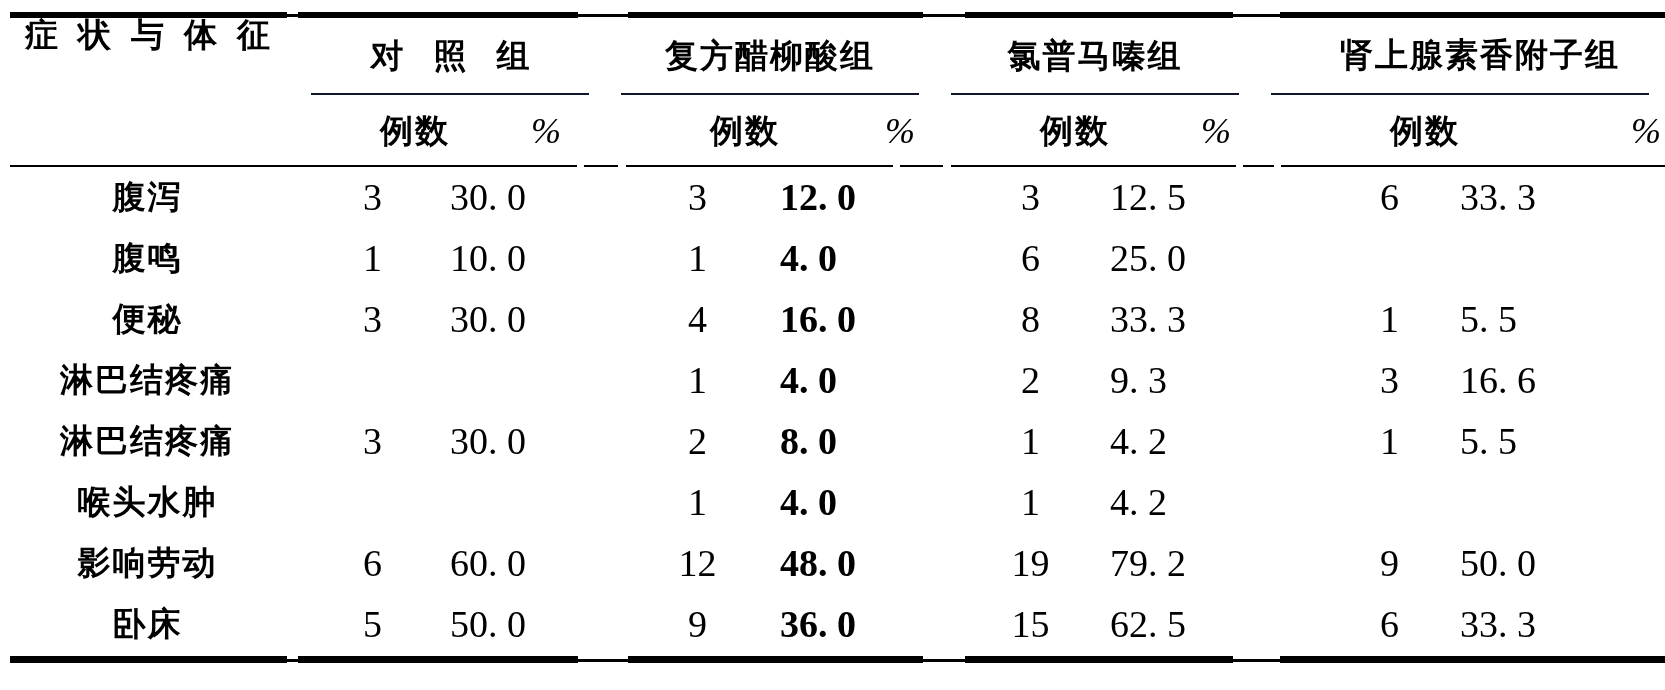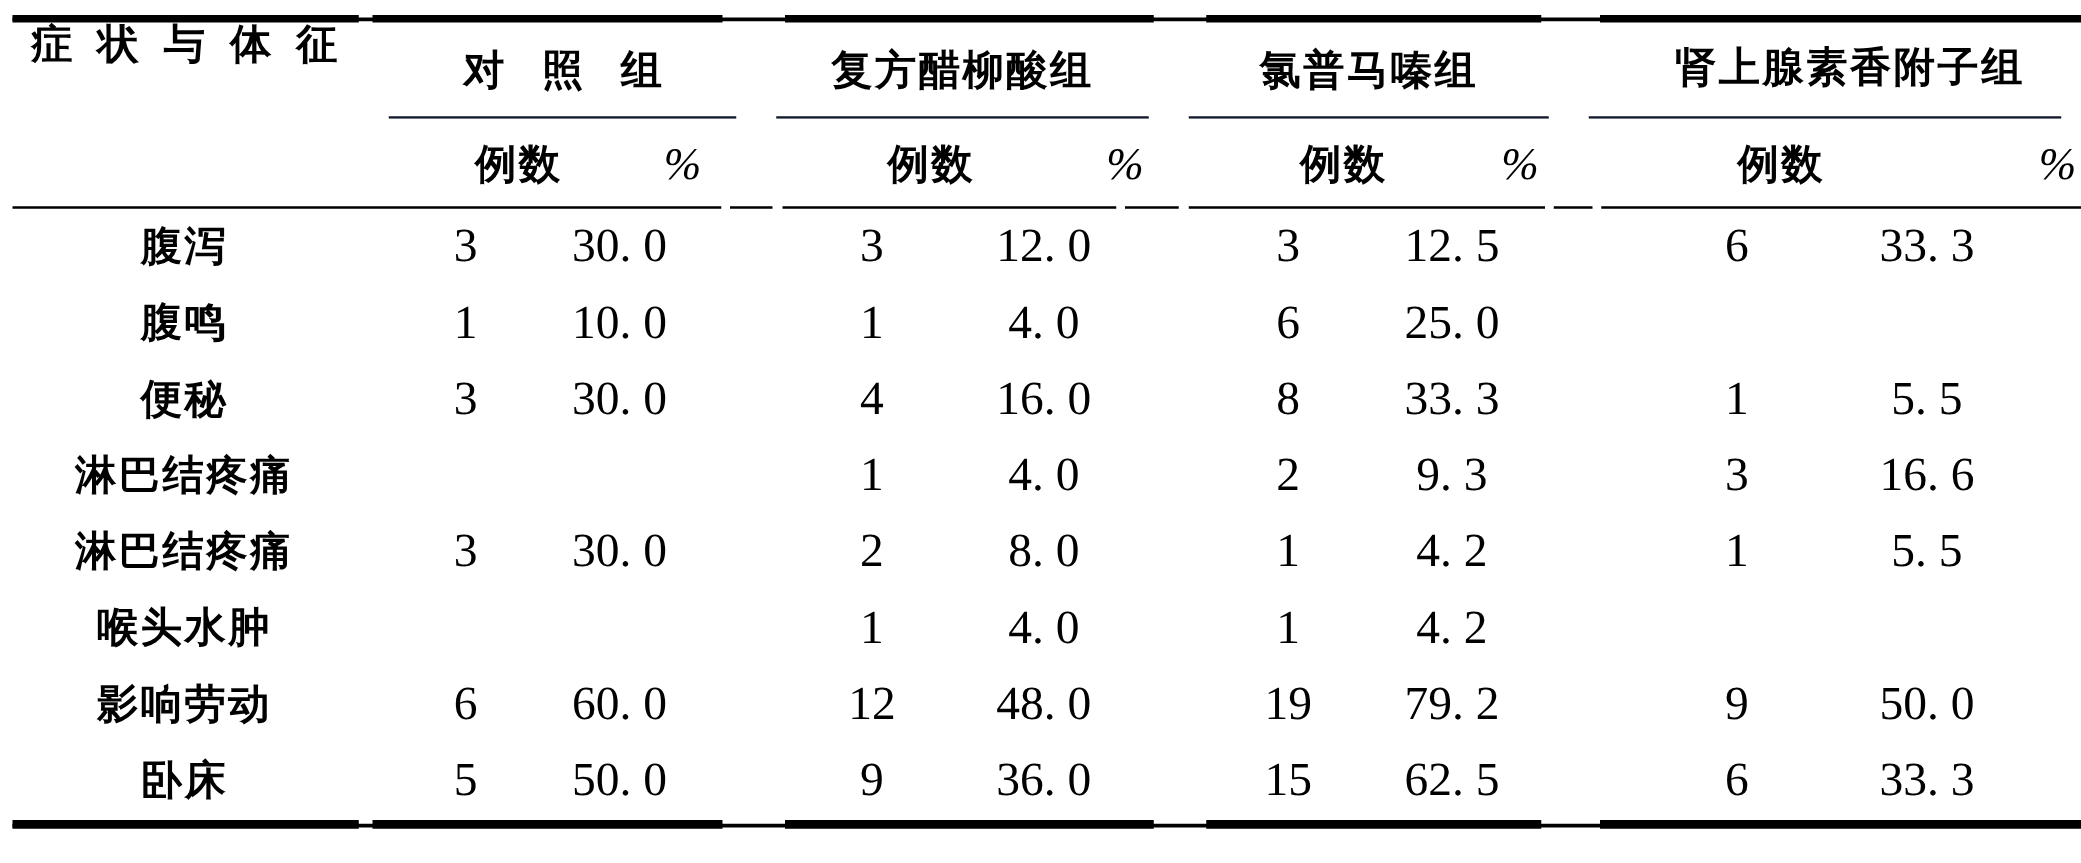--- a/index.html
+++ b/index.html
@@ -51,23 +51,23 @@
     border-bottom:2px solid #0f172a;
   }
   .grp-inner.sp-wide{letter-spacing:30px;padding-left:30px;}
   .grp-inner.g4pad{padding-left:40px;font-family:Liberation Serif, serif;}
   
   tr.d td{height:61px;}
   
   .c3pad{padding-left:10px;}
   .c5pad{padding-left:16px;}
   .c7pad{padding-left:64px;}
-  td.pcell{text-align:center;}
+  td.pcell{text-align:left;}
   td.pr64{padding-right:64px;}
-  td.pr45{padding-right:45px;}
+  td.pr45{padding-right:45px;font-weight:bold;}
   td.pr42{padding-right:42px;}
   td.ph1{padding-right:44px;}
   td.ph2{padding-right:20px;}
   td.ph3{padding-right:24px;}
   td.ph4{padding-right:4px;}
 </style>
 </head>
 <body>
 
 <div class="sheet">

